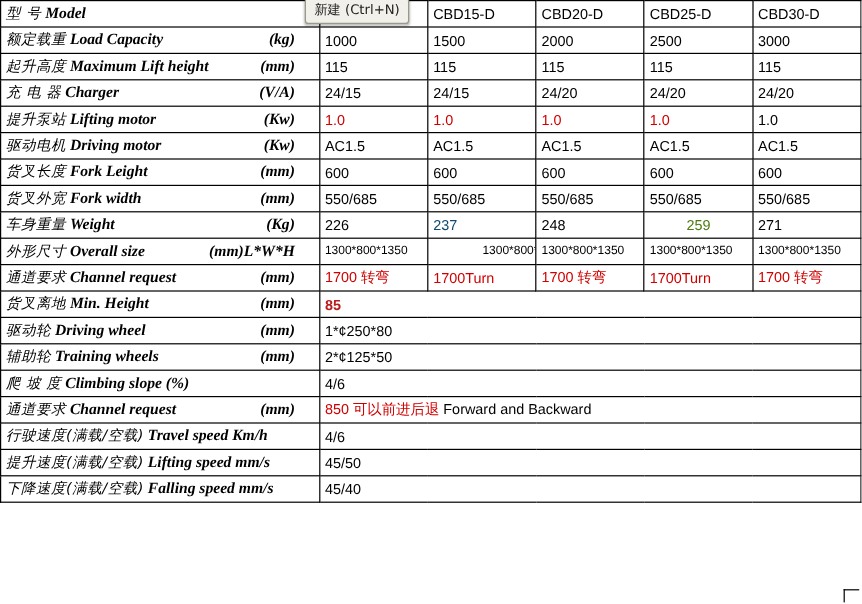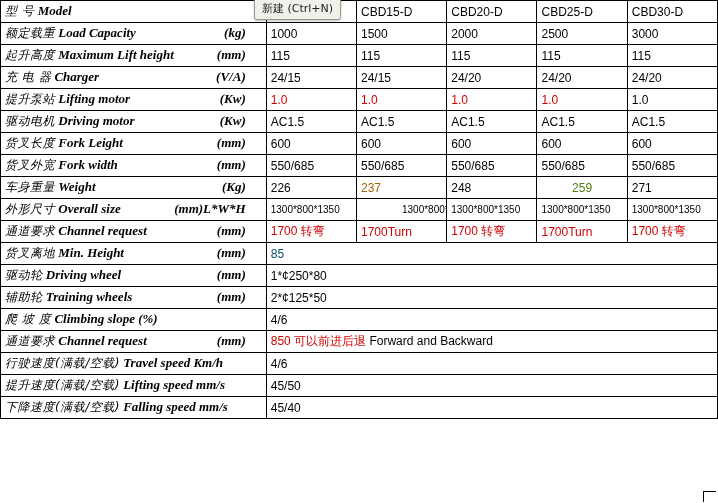--- a/index.html
+++ b/index.html
@@ -156,21 +156,21 @@
         <td class="label"><span class="lbl-cn">货叉外宽</span><span class="lbl-en"> Fork width</span><span class="unit">(mm)</span></td>
         <td class="val" style="color: rgb(0, 0, 0);">550/685</td>
         <td class="val" style="color: rgb(0, 0, 0);">550/685</td>
         <td class="val" style="color: rgb(0, 0, 0);">550/685</td>
         <td class="val" style="color: rgb(0, 0, 0);">550/685</td>
         <td class="val" style="color: rgb(0, 0, 0);">550/685</td>
       </tr>
       <tr>
         <td class="label"><span class="lbl-cn">车身重量</span><span class="lbl-en"> Weight</span><span class="unit">(Kg)</span></td>
         <td class="val" style="color: rgb(0, 0, 0);">226</td>
-        <td class="val" style="color: #a16207;">237</td>
+        <td class="val" style="color: #0c4a6e;">237</td>
         <td class="val" style="color: rgb(0, 0, 0);">248</td>
         <td class="val" style="color: #4d7c0f; text-align: center;">259</td>
         <td class="val" style="color: rgb(0, 0, 0);">271</td>
       </tr>
       <tr>
         <td class="label"><span class="lbl-cn">外形尺寸</span><span class="lbl-en"> Overall size</span><span class="unit">(mm)L*W*H</span></td>
         <td class="val small" style="color: rgb(0, 0, 0);">1300*800*1350</td>
         <td class="val small" style="color: rgb(0, 0, 0); padding-left: 45px;">1300*800*1 350</td>
         <td class="val small" style="color: rgb(0, 0, 0);">1300*800*1350</td>
         <td class="val small" style="color: rgb(0, 0, 0);">1300*800*1350</td>
@@ -179,21 +179,21 @@
       <tr>
         <td class="label"><span class="lbl-cn">通道要求</span><span class="lbl-en"> Channel request</span><span class="unit">(mm)</span></td>
         <td class="val" style="color: rgb(208, 0, 0);">1700 转弯</td>
         <td class="val" style="color: rgb(208, 0, 0);">1700Turn</td>
         <td class="val" style="color: rgb(208, 0, 0);">1700 转弯</td>
         <td class="val" style="color: rgb(208, 0, 0);">1700Turn</td>
         <td class="val" style="color: rgb(208, 0, 0);">1700 转弯</td>
       </tr>
       <tr>
         <td class="label"><span class="lbl-cn">货叉离地</span><span class="lbl-en"> Min. Height</span><span class="unit">(mm)</span></td>
-        <td class="val-wide" colspan="5" style="color: #0c4a6e;">85</td>
+        <td class="val-wide" colspan="5" style="color: #b91c1c; font-weight: bold;">85</td>
       </tr>
       <tr>
         <td class="label"><span class="lbl-cn">驱动轮</span><span class="lbl-en"> Driving wheel</span><span class="unit">(mm)</span></td>
         <td class="val-wide" colspan="5" style="color: rgb(0, 0, 0);">1*¢250*80</td>
       </tr>
       <tr>
         <td class="label"><span class="lbl-cn">辅助轮</span><span class="lbl-en"> Training wheels</span><span class="unit">(mm)</span></td>
         <td class="val-wide" colspan="5" style="color: rgb(0, 0, 0);">2*¢125*50</td>
       </tr>
       <tr>

